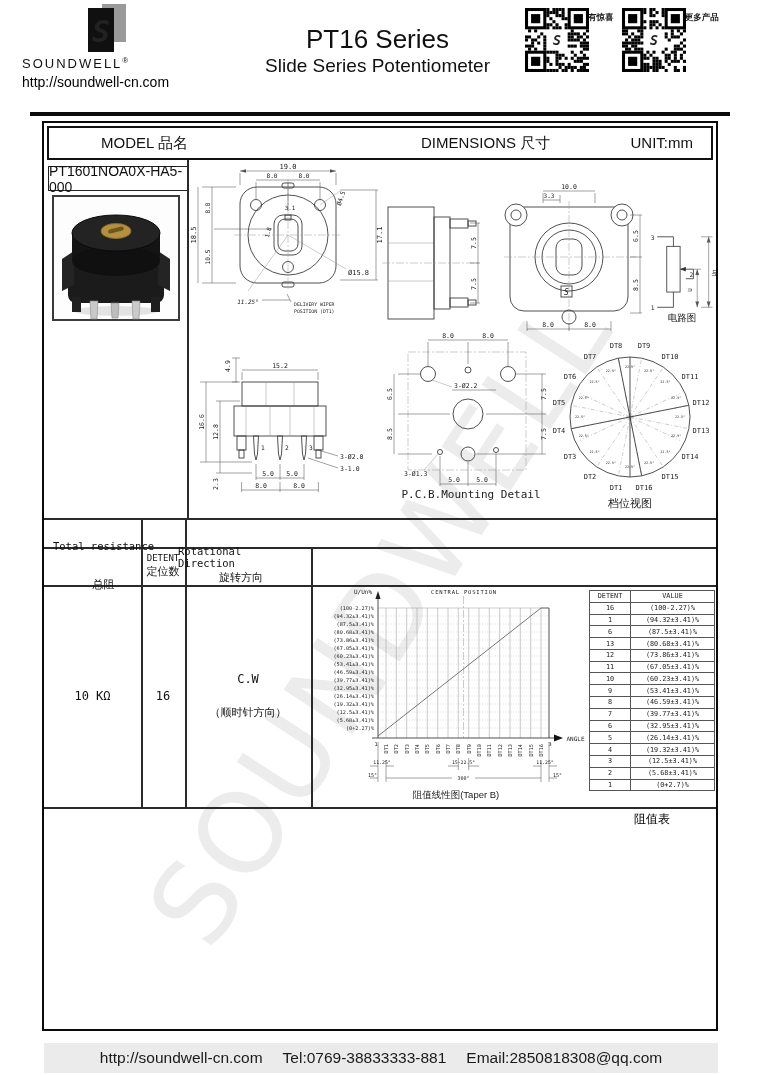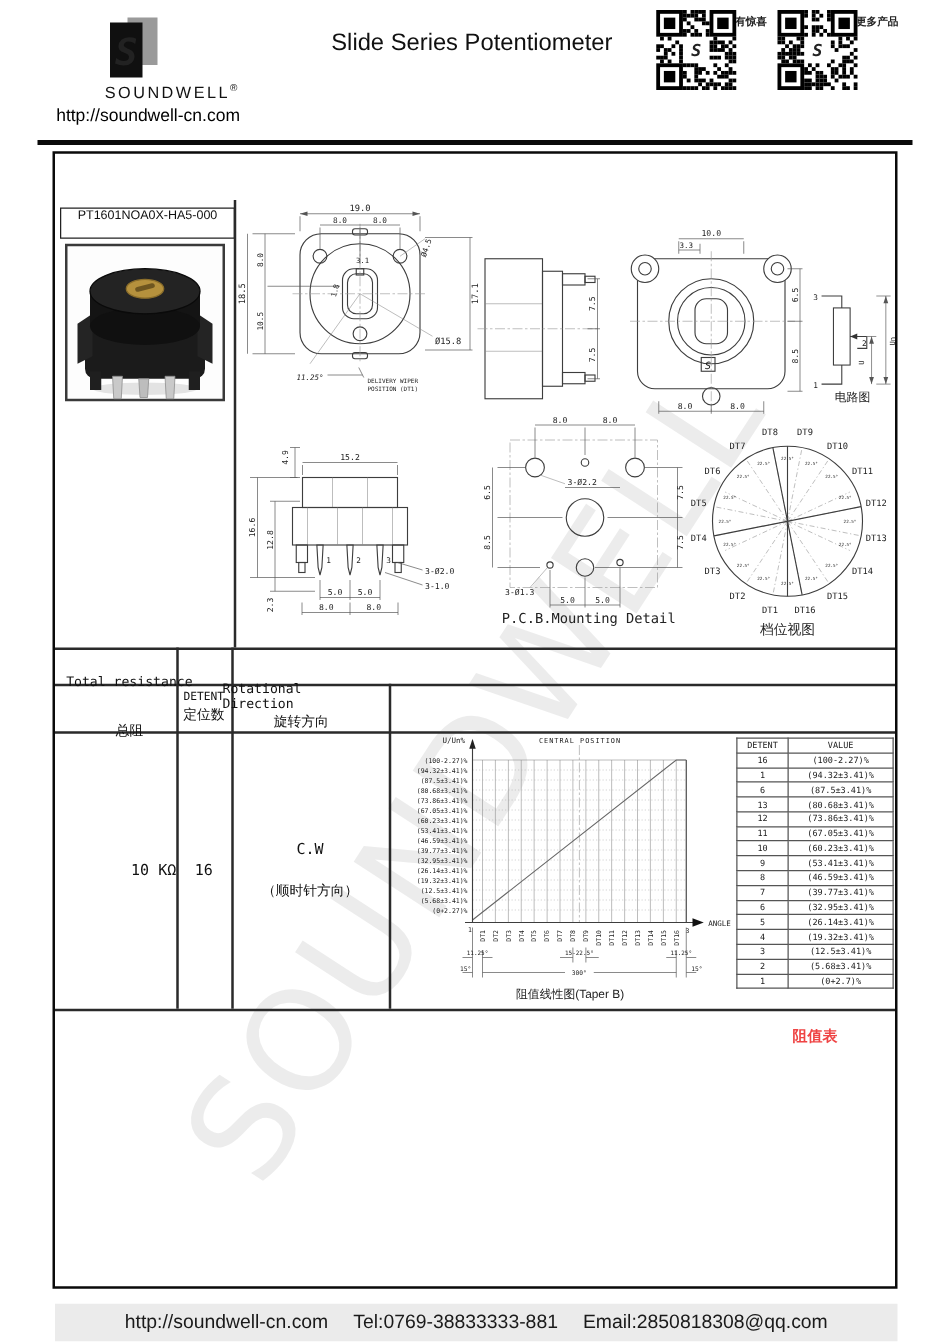--- a/index.html
+++ b/index.html
@@ -1,19 +1,19 @@
 <!DOCTYPE html>
 <html><head>
 <meta charset="utf-8">
 <style>
   html,body{margin:0;padding:0;background:#fff;}
   .page{position:relative;width:760px;height:1075px;background:#fff;overflow:hidden;
         font-family:"Liberation Sans",sans-serif;color:#111;}
   
-  .brand{position:absolute;left:22px;top:14px;width:170px;text-align:right;}
+  .brand{position:absolute;left:22px;top:4px;width:170px;text-align:left;}
   .brand .name{font-size:13px;letter-spacing:2px;color:#111;margin-top:2px;}
   .brand .reg{font-size:8px;vertical-align:super;}
   .brand .url{font-size:14px;margin-top:3px;color:#000;}
   .titles{position:absolute;left:225px;top:24px;width:305px;text-align:center;}
   .titles .t1{font-size:26px;color:#101010;}
   .titles .t2{font-size:19px;color:#101010;}
   .qrblock{position:absolute;top:8px;text-align:center;}
   .qrblock svg{width:64px;height:64px;display:block;margin:0 auto;}
   .qrcap{font-size:8.5px;font-weight:bold;color:#222;margin-top:4px;white-space:nowrap;}
   .hrule{position:absolute;left:30px;top:112px;width:700px;height:4px;background:#0a0a0a;}
@@ -21,21 +21,21 @@
   .watermark{position:absolute;left:55px;top:350px;width:650px;height:540px;display:flex;
              align-items:center;justify-content:center;transform:rotate(-57deg);
              font-size:112px;letter-spacing:3px;color:rgba(100,100,100,0.12);z-index:0;
              font-family:"DejaVu Sans",sans-serif;pointer-events:none;}
   
   .sheet{position:absolute;left:42px;top:121px;width:676px;height:910px;
          border:2px solid #0a0a0a;box-sizing:border-box;z-index:1;}
   .model-bar{position:absolute;left:3px;top:3px;right:3px;height:30px;border:2px solid #111;}
   .model-bar span{position:absolute;top:0;line-height:30px;font-size:15px;color:#111;}
   .model-box{position:absolute;left:4px;top:43px;width:138px;height:23px;border:1.5px solid #222;
-             display:flex;align-items:flex-start;justify-content:center;font-size:10px;color:#111;}
+             display:flex;align-items:center;justify-content:center;font-size:14px;color:#111;}
   .photo{position:absolute;left:8px;top:72px;width:128px;height:126px;border:2px solid #3a3a3a;
          box-sizing:border-box;background:#fdfdfd;}
   .vline{position:absolute;width:1.5px;background:#2a2a2a;}
   .hline{position:absolute;height:1.5px;background:#2a2a2a;left:0;right:0;}
   .sec-title{position:absolute;left:141px;top:395px;width:531px;height:29px;line-height:29px;
              text-align:center;font-family:"DejaVu Sans Mono",monospace;font-size:15px;
              letter-spacing:2px;color:#111;}
   .colhead{position:absolute;top:424px;height:38px;display:flex;flex-direction:column;
            align-items:center;justify-content:center;}
   .colhead .en{font-family:"DejaVu Sans Mono",monospace;font-size:10.5px;color:#111;}
@@ -54,41 +54,42 @@
   .dim{stroke:#555;stroke-width:0.55;fill:none;}
   .cl{stroke:#999;stroke-width:0.5;stroke-dasharray:8 2 2 2;fill:none;}
   .dash{stroke:#999;stroke-width:0.5;stroke-dasharray:4 2 1 2;fill:none;}
   .dot{stroke:#aaa;stroke-width:0.4;stroke-dasharray:1 1.6;fill:none;}
   .curve{stroke:#666;stroke-width:0.9;fill:none;}
   
   .vtable-wrap{position:absolute;left:545px;top:467px;width:126px;}
   .vtable{border-collapse:collapse;width:100%;}
   .vtable td,.vtable th{border:1px solid #555;font-family:"DejaVu Sans Mono",monospace;
       font-size:6.8px;font-weight:normal;color:#222;text-align:center;padding:1.4px 2px;}
-  .vcap{text-align:center;font-size:12px;color:#ef4444;margin-top:30px;font-weight:bold;}
+  .vcap{text-align:center;font-size:12px;color:#000000;margin-top:20px;}
   
   .footer{position:absolute;left:44px;top:1043px;width:674px;height:30px;background:#ebebeb;
           display:flex;align-items:center;justify-content:center;gap:20px;font-size:15.5px;color:#1a1a1a;}
 </style>
 </head>
 <body>
 
 <div class="page">
 
   <div class="brand">
     <svg style="position:relative;display:block;margin:0 auto;" width="54" height="50" viewBox="0 0 54 50">
       <rect x="22" y="0" width="24" height="38" fill="#9a9a9a"></rect>
       <rect x="8" y="4" width="26" height="44" fill="#101010"></rect>
       <text x="21" y="38" text-anchor="middle" font-size="30" font-style="italic" font-weight="bold" fill="#ffffff">S</text>
     </svg>
     <div class="name"><span>SOUNDWELL</span><span class="reg">®</span></div>
     <div class="url">http://soundwell-cn.com</div>
   </div>
 
   <div class="titles">
+    <div class="t1">PT16 Series</div>
     <div class="t2">Slide Series Potentiometer</div>
   </div>
 
   <div class="qrblock" style="left:525px;width:92px;">
     <svg class="qr" viewBox="0 0 63 63">
         <rect x="0" y="0" width="63" height="63" fill="#fff"></rect>
         <rect x="21" y="0" width="3" height="3" fill="#000"></rect>
         <rect x="27" y="0" width="3" height="3" fill="#000"></rect>
         <rect x="30" y="0" width="3" height="3" fill="#000"></rect>
         <rect x="33" y="0" width="3" height="3" fill="#000"></rect>
@@ -370,20 +371,25 @@
       </svg>
     <div class="qrcap">升威官网，发现更多产品</div>
   </div>
 
   <div class="hrule"></div>
 
   <div class="watermark">SOUNDWELL</div>
 
   <div class="sheet">
 
+    <div class="model-bar">
+      <span style="left:52px;">MODEL 品名</span>
+      <span style="left:372px;">DIMENSIONS 尺寸</span>
+      <span style="right:18px;">UNIT:mm</span>
+    </div>
 
     <div class="model-box">
       <span>PT1601NOA0X-HA5-000</span>
     </div>
 
     <div class="photo">
       <svg style="position:static;" width="124" height="122" viewBox="0 0 124 122">
         <ellipse cx="62" cy="114" rx="42" ry="5" fill="rgba(0,0,0,0.10)"></ellipse>
         <rect x="14" y="56" width="96" height="50" rx="8" fill="#1b1b1b"></rect>
         <polygon points="8,62 20,54 20,88 8,94" fill="#242424"></polygon>
@@ -641,21 +647,21 @@
     </div>
     <div class="colhead" style="left:97px;width:44px;">
       <div class="en" style="font-size:9px;">DETENT</div>
       <div class="cn">定位数</div>
     </div>
     <div class="colhead" style="left:134px;width:126px;justify-content:flex-end;">
       <div class="en">Rotational Direction</div>
       <div class="cn">旋转方向</div>
     </div>
 
-    <div class="datacell" style="left:0;width:97px;align-items:flex-end;">
+    <div class="datacell" style="left:0;width:97px;">
       <div class="en">10 KΩ</div>
     </div>
     <div class="datacell" style="left:97px;width:44px;">
       <div class="en">16</div>
     </div>
     <div class="datacell" style="left:141px;width:126px;">
       <div class="en">C.W</div>
       <div class="cn">（顺时针方向）</div>
     </div>
 

